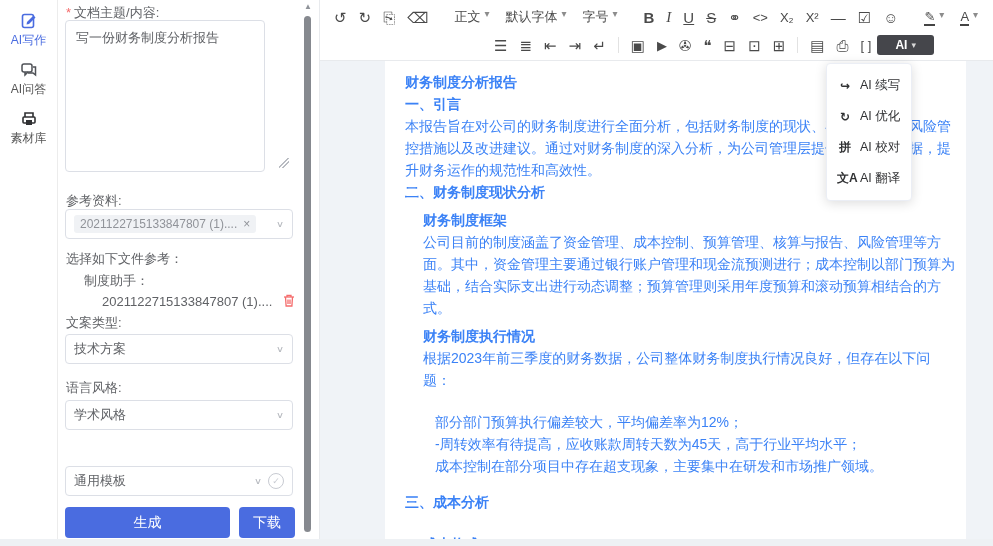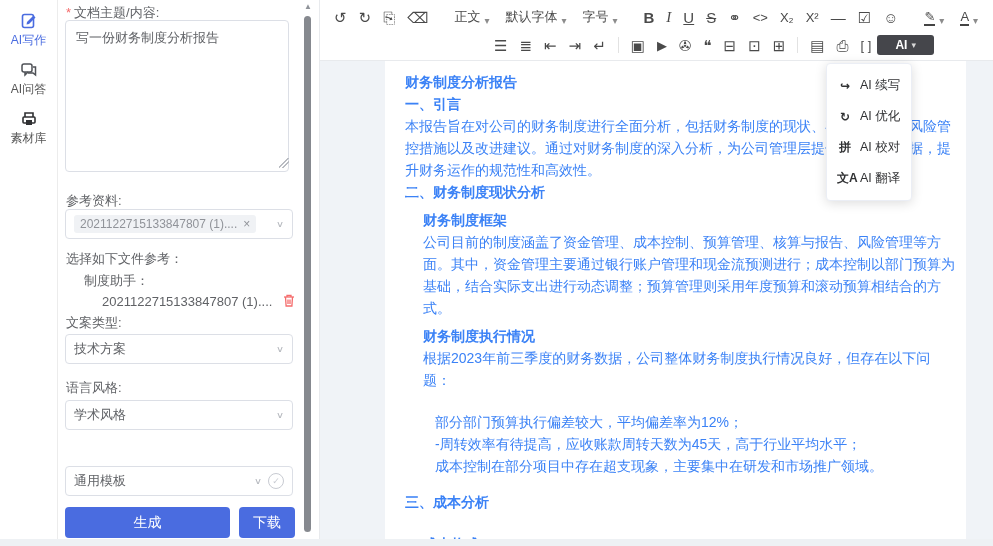--- a/index.html
+++ b/index.html
@@ -8,21 +8,21 @@
   
   .rail{position:absolute;left:0;top:0;width:57px;height:539px;background:#fff;border-right:1px solid #ececec;}
   .rail-item{width:57px;text-align:center;padding-top:12px;cursor:pointer;}
   .rail-item svg{display:block;margin:0 auto;}
   .rail-label{display:block;font-size:12px;color:#555;margin-top:2px;}
   .rail-item.active .rail-label{color:#4a6ce0;}
   
   .panel{position:absolute;left:58px;top:0;width:245px;height:539px;background:#fff;}
   .flabel{position:absolute;left:8px;font-size:13px;color:#606266;white-space:nowrap;}
   .req{color:#f56c6c;margin-right:3px;}
-  .topic-area{position:absolute;left:7px;top:20px;width:224px;height:152px;border:1px solid #dcdfe6;
+  .topic-area{position:absolute;left:7px;top:20px;width:200px;height:152px;border:1px solid #dcdfe6;
       border-radius:4px;resize:none;font-family:inherit;font-size:13px;color:#606266;padding:8px 10px;
       box-sizing:border-box;outline:none;}
   .resize-handle{position:absolute;left:221px;top:158px;width:10px;height:10px;pointer-events:none;
       background:linear-gradient(135deg,transparent 0 45%,#b9bcc2 45% 52%,transparent 52% 65%,#b9bcc2 65% 72%,transparent 72%);}
   .sel{position:absolute;left:7px;width:228px;height:30px;border:1px solid #dcdfe6;border-radius:4px;
       box-sizing:border-box;display:flex;align-items:center;padding:0 8px;font-size:13px;color:#606266;cursor:pointer;background:#fff;}
   .sel .chev{margin-left:auto;color:#b6b9bf;font-size:11px;transform:scaleY(.8);}
   .tag{display:inline-flex;align-items:center;background:#f0f2f5;border-radius:3px;padding:2px 6px;
       font-size:12px;color:#909399;max-width:178px;white-space:nowrap;}
   .tag .tag-x{margin-left:6px;color:#909399;cursor:pointer;font-size:12px;}
@@ -41,21 +41,21 @@
   
   .editor{position:absolute;left:319px;top:0;right:0;bottom:0;border-left:1px solid #e8eaed;}
   .toolbar{position:absolute;left:0;right:0;top:0;height:60px;background:#fff;border-bottom:1px solid #e8eaed;}
   .tb-row{position:absolute;display:flex;align-items:center;}
   .tb-row1{left:8px;top:4px;height:26px;right:4px;}
   .tb-row2{left:168px;top:32px;height:26px;}
   .ticon{border:none;background:none;font-family:inherit;font-size:15px;color:#4a4a4a;padding:2px 6px;
       cursor:pointer;line-height:1;white-space:nowrap;}
   .ticon.sm{font-size:13px;}
   .tdrop{border:none;background:none;font-family:inherit;font-size:13px;color:#4a4a4a;padding:2px 8px;
-      cursor:pointer;display:flex;align-items:flex-end;gap:4px;white-space:nowrap;}
+      cursor:pointer;display:flex;align-items:flex-start;gap:4px;white-space:nowrap;}
   .caret{font-size:10px;color:#8c8c8c;}
   .tsep{width:1px;height:16px;background:#e2e2e2;margin:0 6px;}
   .bold-b{font-weight:bold;}
   .ital-i{font-style:italic;font-family:"Liberation Serif","DejaVu Serif",serif;}
   .und-u{text-decoration:underline;}
   .strike-s{text-decoration:line-through;}
   .fontA{border-bottom:2px solid #444;padding-bottom:0;}
   .penA{border-bottom:2px solid #444;}
   .push{margin-left:30px;}
   .ai-btn{background:#45464b;color:#fff;border:none;border-radius:3px;font-family:inherit;font-size:12px;

